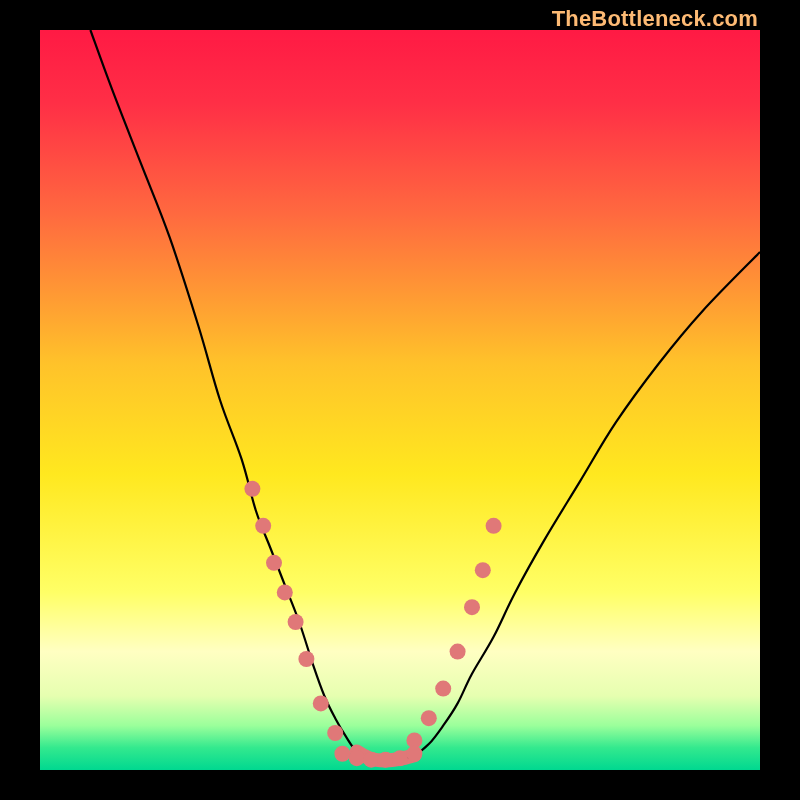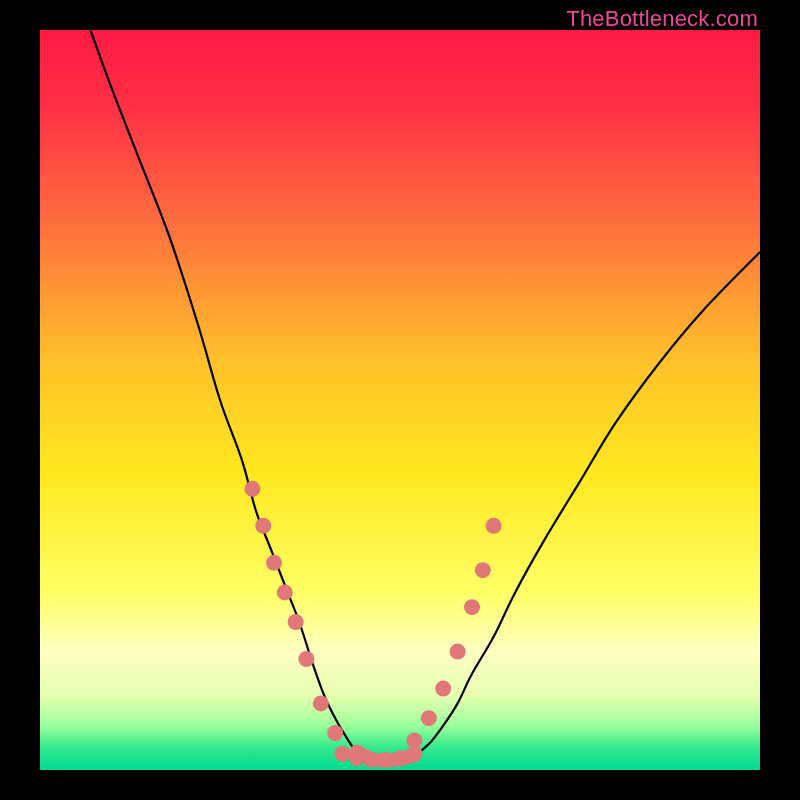--- a/index.html
+++ b/index.html
@@ -32,22 +32,22 @@
     inset: 0;
     width: 100%;
     height: 100%;
   }
   .watermark {
     position: absolute;
     top: 6px;
     right: 42px;
     font-family: Arial, Helvetica, sans-serif;
     font-size: 22px;
-    font-weight: 400;
-    color: #ec4899;
+    font-weight: 700;
+    color: #fdba74;
     letter-spacing: 0.2px;
   }
 </style>
 </head>
 <body>
 
 <div class="container">
 
   <div class="plot-area">
 

